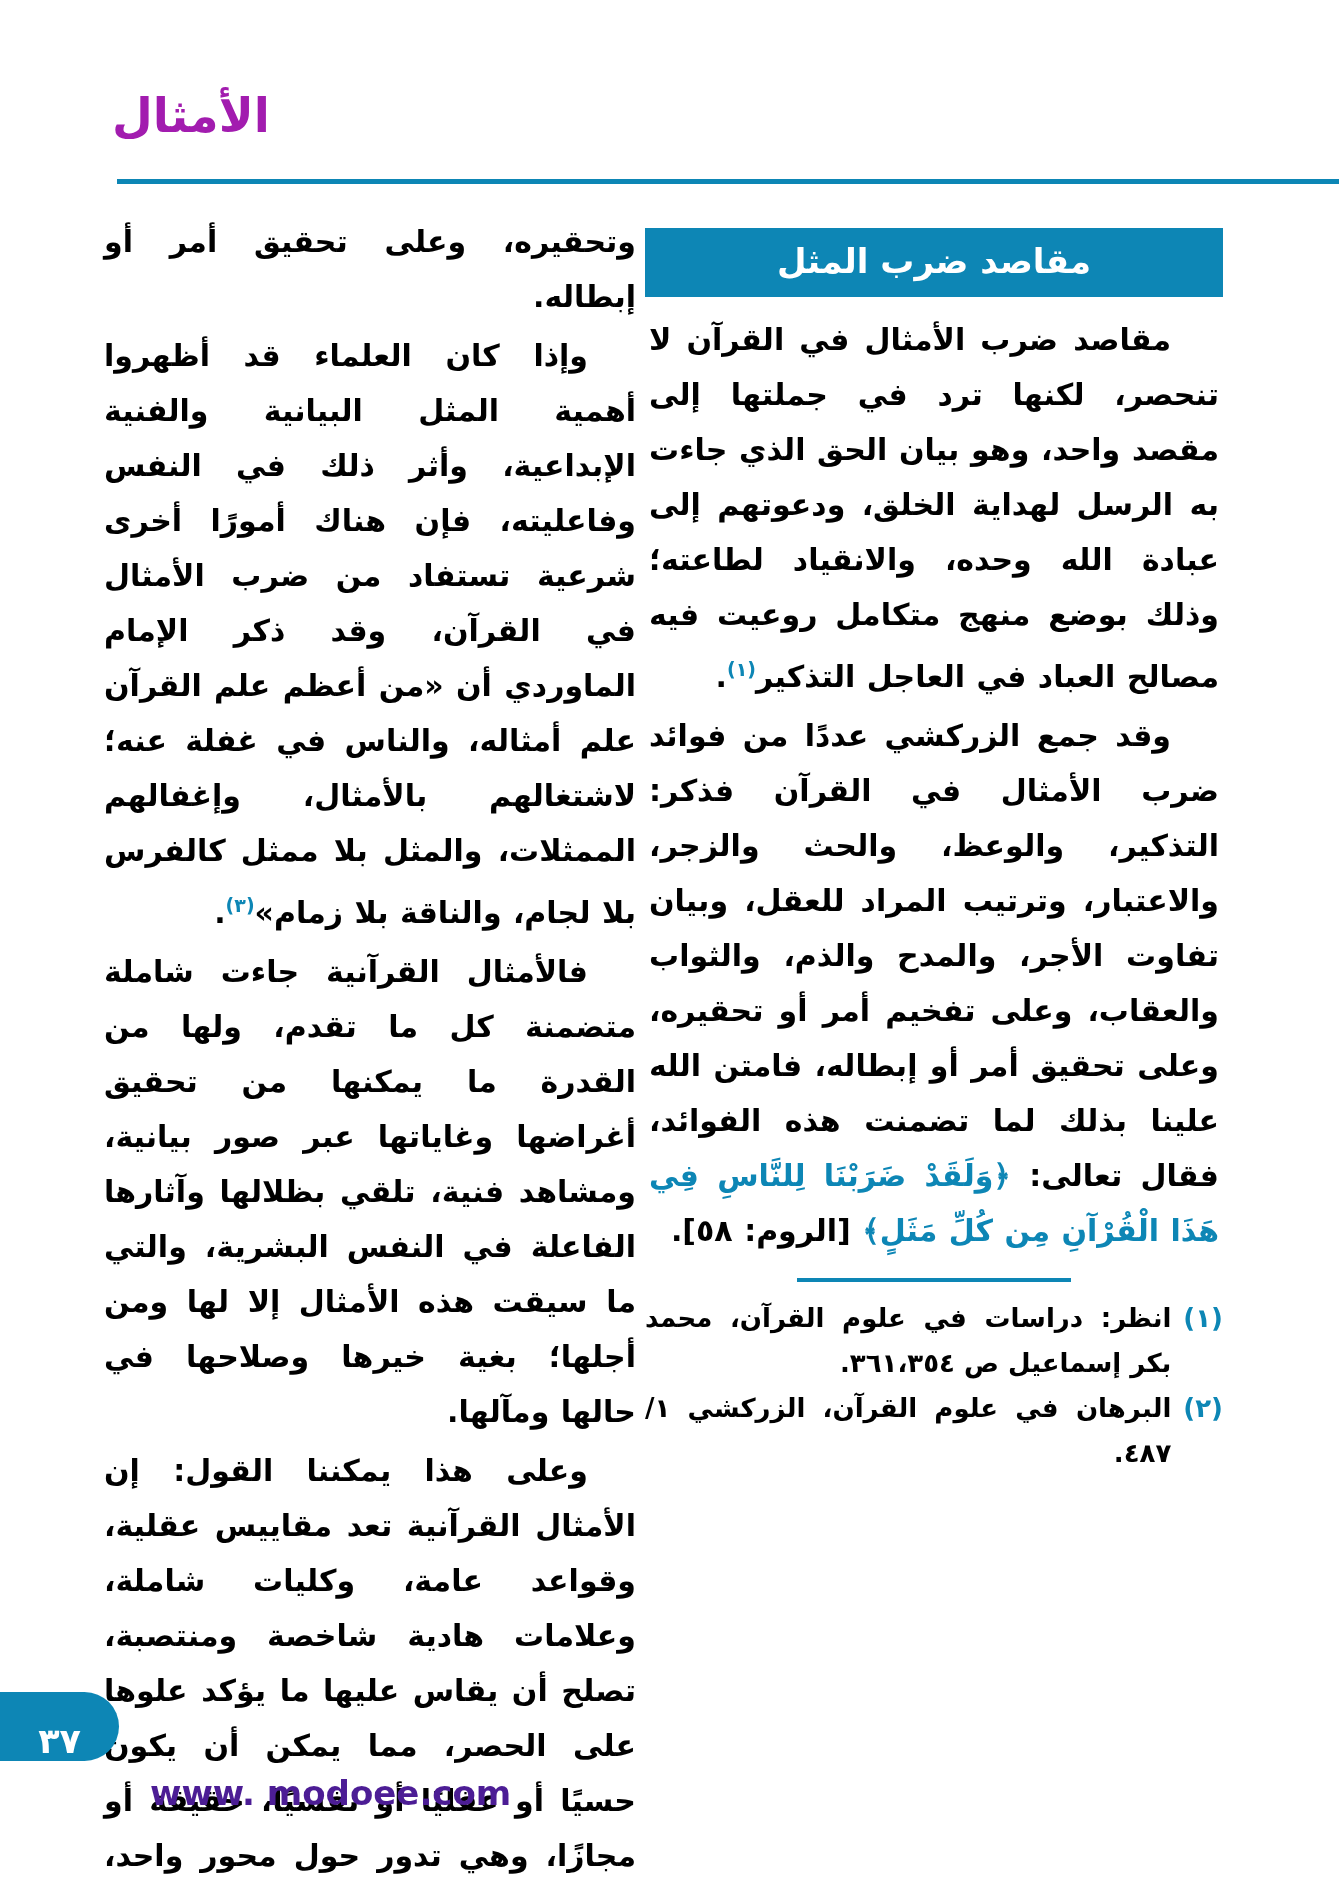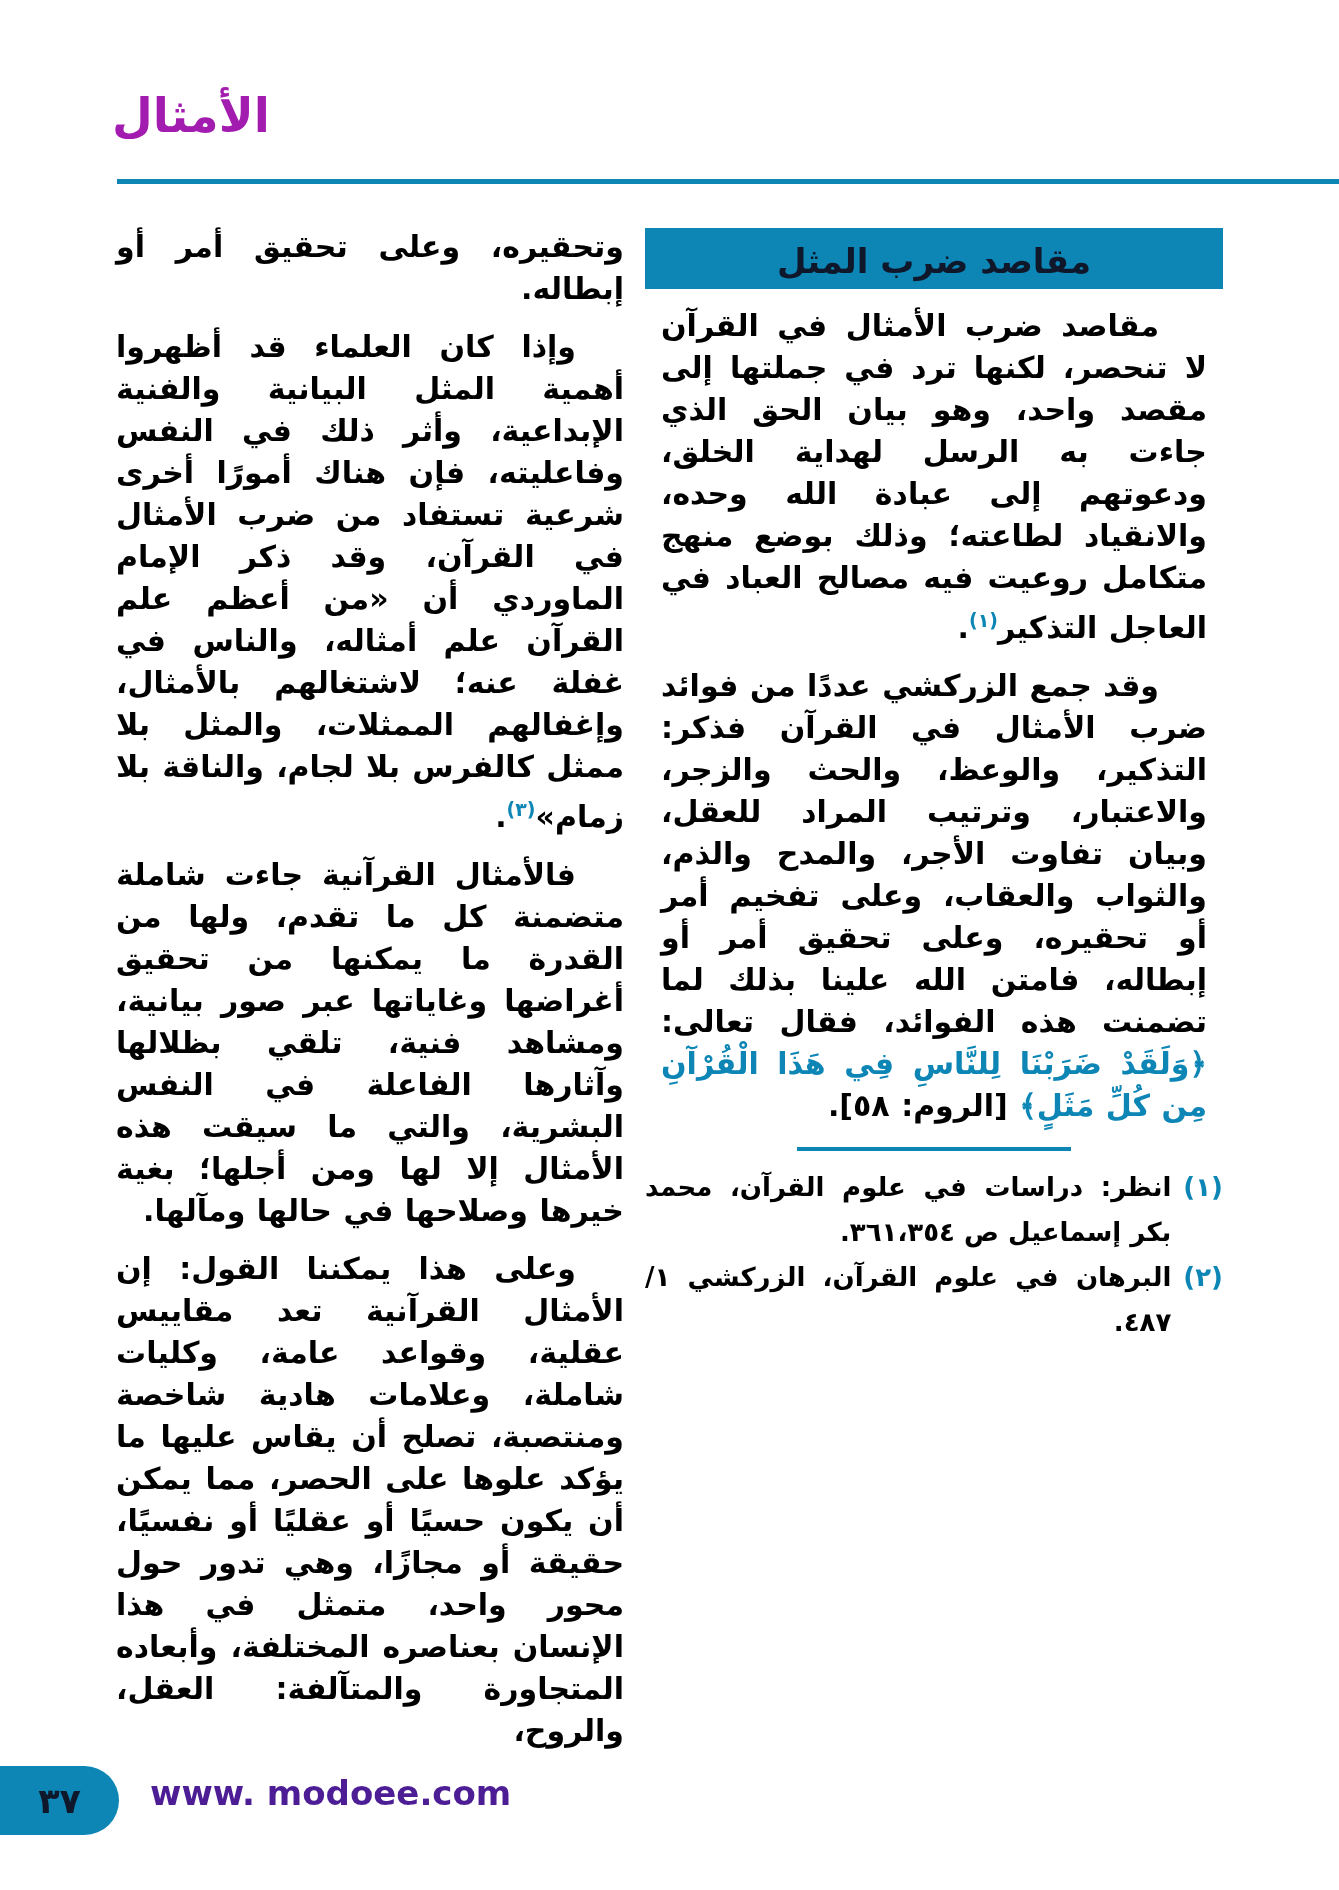--- a/index.html
+++ b/index.html
@@ -13,46 +13,46 @@
     font-size:47px;font-weight:bold;color:#a21caf;line-height:1.6;
   }
   .hdr-rule{
     position:absolute;left:117px;right:0;top:179px;height:5px;background:#0d86b5;
   }
   
   .col{position:absolute;direction:rtl;}
   .col-right{top:228px;left:645px;width:578px;}
   .col-left{top:210px;left:100px;width:540px;}
   .title-box{
-    background:#0d86b5;color:#0f172a;text-align:center;
-    font-size:34px;font-weight:bold;padding:13px 0 8px;margin:0 0 15px 0;
+    background:#0d86b5;color:#ffffff;text-align:center;
+    font-size:34px;font-weight:bold;padding:13px 0 16px;margin:0 0 15px 0;
   }
   p.body{
-    margin:16px;font-size:30px;font-weight:bold;line-height:42px;
+    margin:4px;font-size:30px;font-weight:bold;line-height:55px;
     text-align:justify;word-spacing:1px;
   }
   p.indent{text-indent:48px;}
   .verse{color:#0d86b5;}
   .fnref{
     color:#0d86b5;font-size:19px;vertical-align:super;font-weight:bold;
   }
   
   .fn-sep{height:4px;background:#0d86b5;}
   .fn-sep-right{width:274px;margin:20px auto 14px auto;}
   .fn-row{
     display:flex;gap:12px;font-size:26px;font-weight:bold;line-height:45px;
   }
   .fn-num{color:#0d86b5;flex:0 0 auto;}
   .fn-text{flex:1;text-align:justify;}
   
   .page-pill{
-    position:absolute;left:0;top:1766px;width:119px;height:69px;
+    position:absolute;left:0;top:1692px;width:119px;height:69px;
     background:#0d86b5;border-radius:0 35px 35px 0;
-    color:#0f172a;font-size:35px;font-weight:bold;
-    display:flex;align-items:center;justify-content:center;
+    color:#ffffff;font-size:35px;font-weight:bold;
+    display:flex;align-items:flex-end;justify-content:center;
   }
   .website{
     position:absolute;left:150px;top:1773px;direction:ltr;
     color:#4c1d95;font-size:34px;font-weight:bold;
   }
 </style>
 </head>
 <body>
 
 <div class="hdr-title">الأمثال</div>

